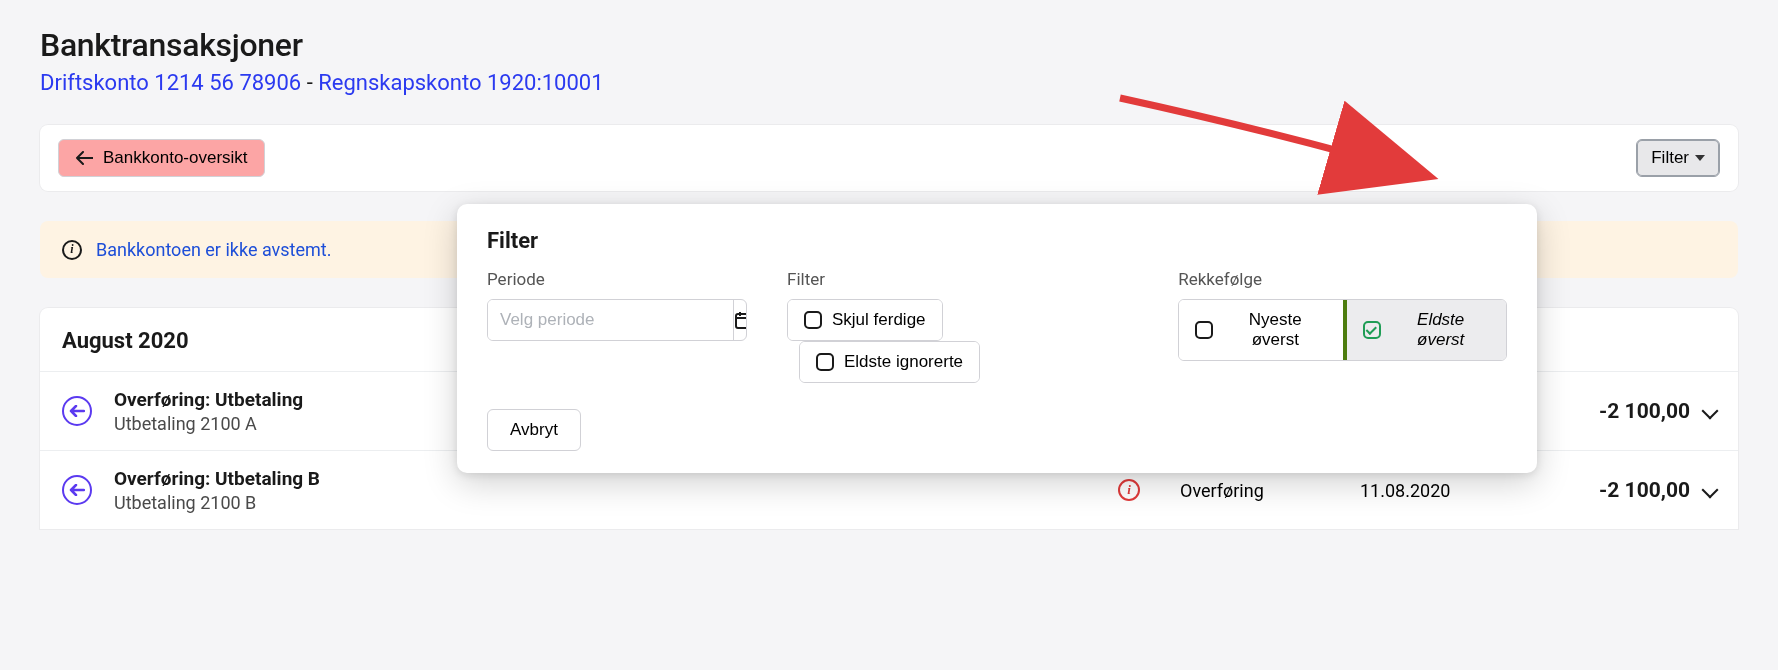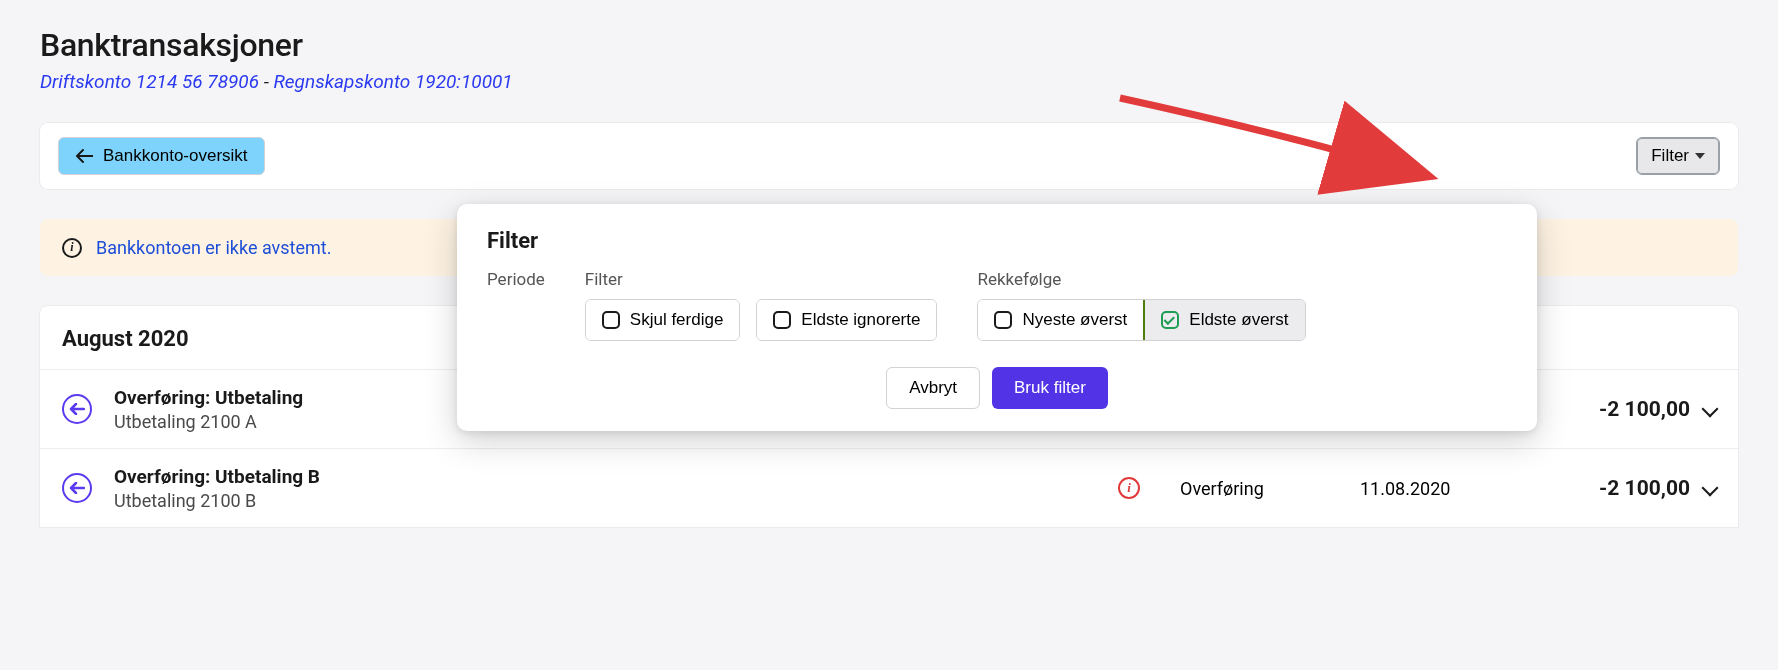--- a/index.html
+++ b/index.html
@@ -16,43 +16,42 @@
     padding: 26px 40px 12px 40px;
   }
   .page-title {
     font-size: 32px;
     font-weight: 500;
     letter-spacing: -0.3px;
     color: #1a1a1a;
   }
   .subtitle {
     margin-top: 6px;
-    font-size: 19px;
+    font-size: 22px;
     color: #1a1a1a;
-    font-style: italic;
   }
   .subtitle .link { color: #2b3af0; }
   .card {
     background: #fff;
     border-radius: 8px;
     margin: 18px 40px 0 40px;
     box-shadow: 0 0 0 1px rgba(0,0,0,0.04);
   }
   .top-card {
     display: flex;
     align-items: center;
     justify-content: space-between;
     padding: 14px 18px;
   }
   .back-btn {
     display: inline-flex;
     align-items: center;
     gap: 10px;
     border: 1px solid #d1d1d6;
-    background: #7dd3fc;
+    background: #fca5a5;
     border-radius: 6px;
     padding: 8px 16px;
     font-size: 17px;
     cursor: pointer;
   }
   .filter-btn {
     display: inline-flex;
     align-items: center;
     gap: 6px;
     border: 1px solid #9aa0a8;
@@ -200,24 +199,24 @@
   .toggle-group + .toggle-group { margin-left: 12px; }
   .toggle-btn {
     display: inline-flex;
     align-items: center;
     gap: 10px;
     padding: 10px 16px;
     font-size: 17px;
     background: #fff;
     cursor: pointer;
     border: none;
-    border-right: 2px solid #4d7c0f;
+    border-right: 4px solid #4d7c0f;
   }
   .toggle-btn:last-child { border-right: none; }
-  .toggle-btn.active { background: #ececee; }
+  .toggle-btn.active { background: #ececee; font-style: italic; }
   .checkbox-empty {
     width: 18px; height: 18px;
     border: 2.5px solid #1a1a1a;
     border-radius: 5px;
     display: inline-block;
   }
   .checkbox-checked {
     width: 18px; height: 18px;
     border: 2.5px solid #1f9d55;
     border-radius: 5px;
@@ -225,21 +224,21 @@
   }
   .checkbox-checked::after {
     content: "";
     width: 8px; height: 4px;
     border-left: 2.5px solid #1f9d55;
     border-bottom: 2.5px solid #1f9d55;
     transform: rotate(-45deg) translate(0,-1px);
   }
   .panel-actions {
     display: flex;
-    justify-content: center;
+    justify-content: space-between;
     gap: 12px;
     margin-top: 26px;
   }
   .btn-secondary {
     border: 1px solid #d1d1d6;
     background: #fff;
     border-radius: 6px;
     padding: 10px 22px;
     font-size: 17px;
     cursor: pointer;
@@ -328,20 +327,29 @@
     <div class="tx-amt">-2 100,00</div>
     <span class="tx-expand"><span class="chev-down"></span></span>
   </div>
 </div>
 
 <div class="filter-panel">
   <h2>Filter</h2>
   <div class="filter-cols">
     <div>
       <div class="filter-col-label">Periode</div>
+      <div class="period-input">
+        <input type="text" placeholder="Velg periode" style="">
+        <span class="cal">
+          <svg width="20" height="20" viewBox="0 0 20 20">
+              <rect x="2" y="4" width="16" height="14" rx="2" stroke="#1a1a1a" stroke-width="2" fill="none"></rect>
+              <path d="M2 8 H18 M6 2 V6 M14 2 V6" stroke="#1a1a1a" stroke-width="2"></path>
+            </svg>
+        </span>
+      </div>
     </div>
 
     <div>
       <div class="filter-col-label">Filter</div>
       <div class="toggle-group">
         <button class="toggle-btn">
           <span class="checkbox-empty"></span>
           <span>Skjul ferdige</span>
         </button>
       </div>
@@ -363,21 +371,20 @@
         <button class="toggle-btn active">
           <span class="checkbox-checked"></span>
           <span>Eldste øverst</span>
         </button>
       </div>
     </div>
   </div>
 
   <div class="panel-actions">
     <button class="btn-secondary">Avbryt</button>
-    <button class="btn-primary">Bruk filter</button>
   </div>
 </div>
 
 <svg class="annotation-arrow" width="340" height="120" viewBox="0 0 340 120">
   <defs>
     <marker id="ah" markerWidth="16" markerHeight="14" refX="14" refY="7" orient="auto">
       <path d="M0 0 L16 7 L0 14 Z" fill="#e23b3b"></path>
     </marker>
   </defs>
   <path d="M10 20 Q 170 55 315 97" stroke="#e23b3b" stroke-width="7" fill="none" marker-end="url(#ah)"></path>

